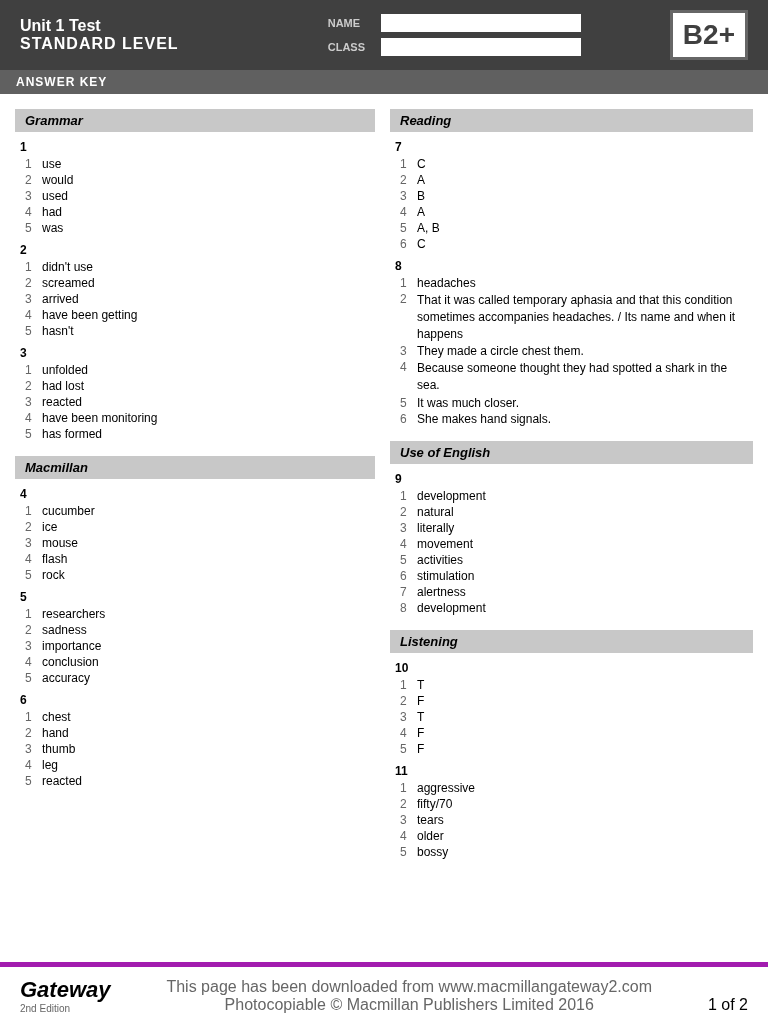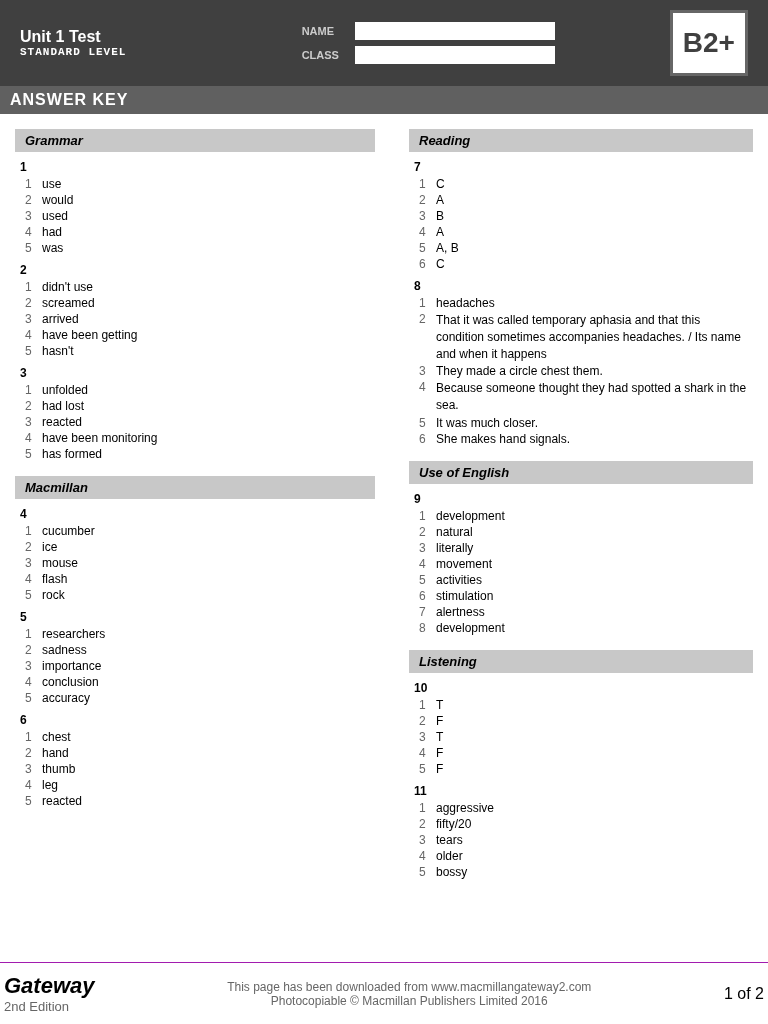--- a/index.html
+++ b/index.html
@@ -20,24 +20,23 @@
       padding: 10px 20px;
       display: flex;
       align-items: center;
       justify-content: space-between;
     }
     .header-left .title {
       font-size: 16px;
       font-weight: bold;
     }
     .header-left .subtitle {
-      font-size: 11px;
+      font-size: 16px;
       font-weight: bold;
       letter-spacing: 1px;
-      font-family: Liberation Mono, monospace;
     }
     .header-center {
       display: flex;
       flex-direction: column;
       gap: 6px;
       margin-left: 60px;
     }
     .header-field {
       display: flex;
       align-items: center;
@@ -53,51 +52,50 @@
       background: #fff;
       width: 200px;
       height: 18px;
       border: none;
     }
     .header-right {
       background: #fff;
       color: #404040;
       font-size: 28px;
       font-weight: bold;
-      padding: 16px 10px;
+      padding: 8px 10px;
       border: 3px solid #666;
       line-height: 1;
     }
 
     
     .answer-key-bar {
       background: #606060;
       color: #fff;
-      padding: 5px 10px;
-      font-size: 16px;
+      padding: 5px 16px;
+      font-size: 12px;
       font-weight: bold;
       letter-spacing: 1px;
     }
 
     
     .main-content {
       display: flex;
       padding: 15px 15px;
-      gap: 3px;
+      gap: 15px;
       justify-content: space-between;
     }
 
     .left-col {
       width: 360px;
       flex-shrink: 0;
     }
 
     .right-col {
       flex: 1;
-      margin-left: 31px;
     }
 
     
     .section {
       margin-bottom: 15px;
     }
 
     .section-header {
       background: #c8c8c8;
       padding: 4px 10px;
@@ -132,48 +130,48 @@
     .answer-text {
       color: #000;
     }
 
     
     .footer {
       position: absolute;
       bottom: 0;
       left: 0;
       right: 0;
-      border-top: 1px solid #a21caf;
-      padding: 10px 4px;
-      display: flex;
-      align-items: center;
+      border-top: 5px solid #a21caf;
+      padding: 10px 20px;
+      display: flex;
+      align-items: flex-end;
       justify-content: space-between;
     }
 
     .gateway-logo {
       display: flex;
       flex-direction: column;
       align-items: flex-start;
     }
 
     .gateway-logo .brand {
       font-size: 22px;
       font-style: italic;
       font-weight: bold;
       color: #000;
     }
 
     .gateway-logo .edition {
-      font-size: 13px;
+      font-size: 10px;
       color: #666;
     }
 
     .footer-center {
       text-align: center;
-      font-size: 12px;
+      font-size: 16px;
       color: #666;
     }
 
     .footer-page {
       font-size: 16px;
       color: #000;
     }
   </style>
 </head>
 <body>
@@ -480,21 +478,21 @@
           <span class="answer-text">F</span>
         </div>
 
         <div class="question-number">11</div>
         <div class="answer-item">
           <span class="answer-num">1</span>
           <span class="answer-text">aggressive</span>
         </div>
         <div class="answer-item">
           <span class="answer-num">2</span>
-          <span class="answer-text">fifty/20</span>
+          <span class="answer-text">fifty/70</span>
         </div>
         <div class="answer-item">
           <span class="answer-num">3</span>
           <span class="answer-text">tears</span>
         </div>
         <div class="answer-item">
           <span class="answer-num">4</span>
           <span class="answer-text">older</span>
         </div>
         <div class="answer-item">

